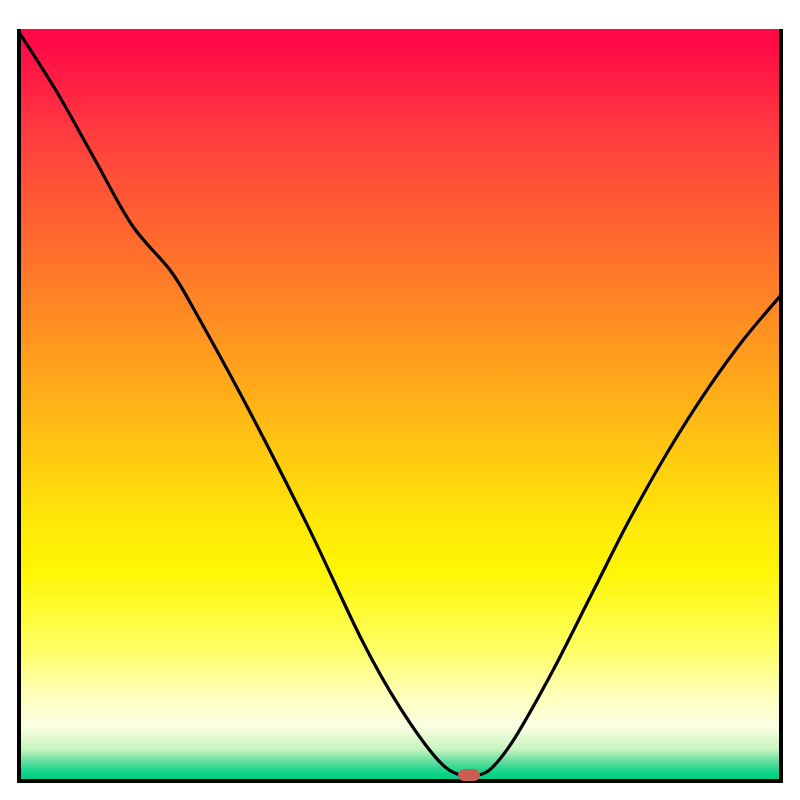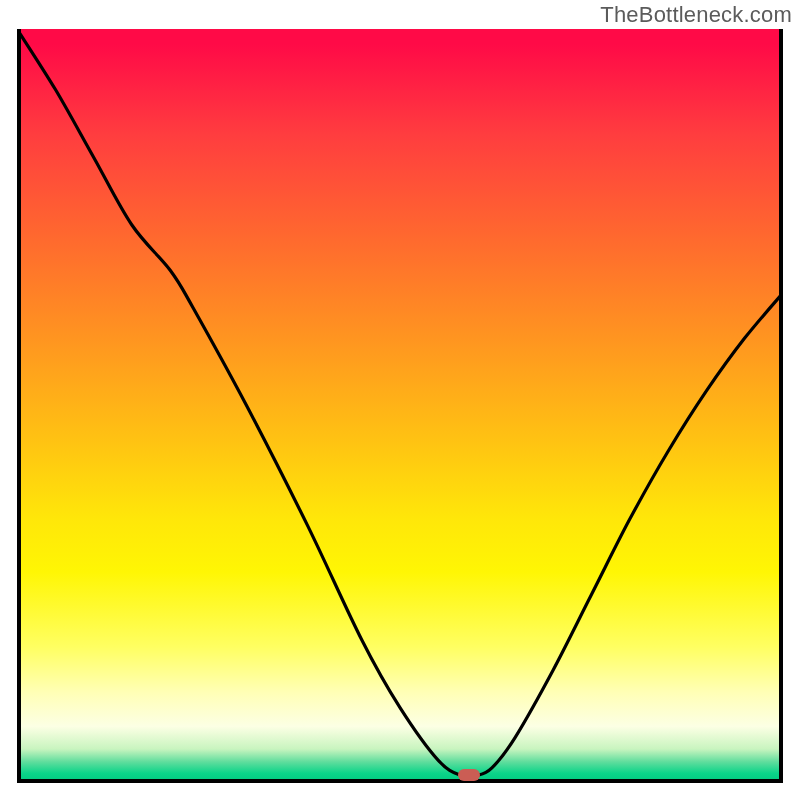--- a/index.html
+++ b/index.html
@@ -76,21 +76,20 @@
     border-radius: 6px;
     z-index: 6;
     transform: translate(-50%, -50%);
   }
 </style>
 </head>
 <body>
 
 <div class="container">
 
-  <div class="watermark">TheBottleneck.com</div>
 
   <div class="plot-frame">
 
     <svg class="curve" viewBox="0 0 766 754" preserveAspectRatio="none">
       <path fill="none" stroke="#000" stroke-width="3.2" stroke-linecap="round" d="M 0.0 0.0 C 6.4 10.1, 25.5 39.0, 38.3 60.3 C 51.1 81.7, 63.8 105.6, 76.6 128.2 C 89.4 150.8, 102.1 177.2, 114.9 196.0 C 127.7 214.9, 143.0 227.5, 153.2 241.3 C 163.4 255.1, 163.4 256.4, 176.2 279.0 C 188.9 301.6, 210.6 340.6, 229.8 377.0 C 248.9 413.4, 271.9 458.7, 291.1 497.6 C 310.2 536.6, 329.4 580.6, 344.7 610.7 C 360.0 640.9, 370.2 658.5, 383.0 678.6 C 395.8 698.7, 411.1 720.1, 421.3 731.4 C 431.5 742.7, 437.9 743.9, 444.3 746.5 C 450.7 749.0, 454.5 747.7, 459.6 746.5 C 464.7 745.2, 468.5 745.2, 474.9 738.9 C 481.3 732.6, 487.7 725.1, 497.9 708.8 C 508.1 692.4, 523.4 664.8, 536.2 640.9 C 549.0 617.0, 561.7 590.6, 574.5 565.5 C 587.3 540.4, 600.0 514.0, 612.8 490.1 C 625.6 466.2, 638.3 443.6, 651.1 422.2 C 663.9 400.9, 676.6 380.8, 689.4 361.9 C 702.2 343.1, 714.9 325.5, 727.7 309.1 C 740.5 292.8, 759.6 271.4, 766.0 263.9"></path>
     </svg>
 
     <div class="marker" style="left: 451.94px; top: 746.46px;"></div>
 
   </div>

